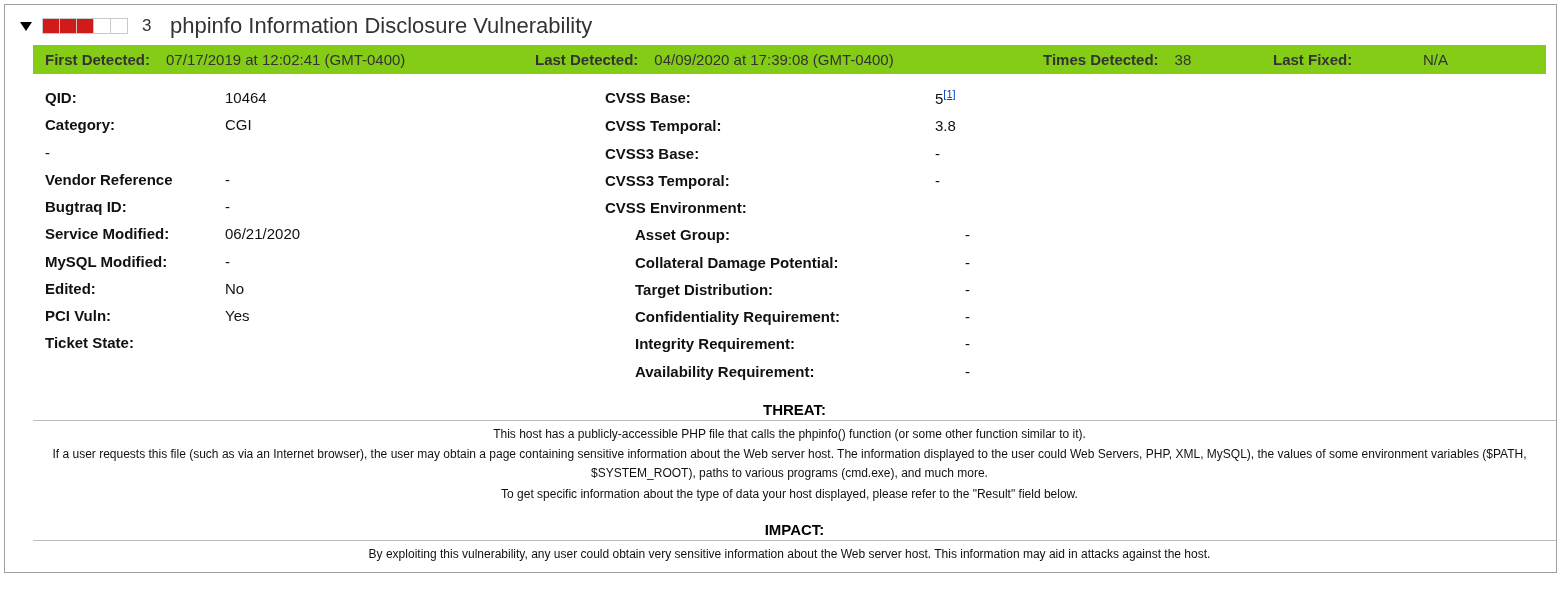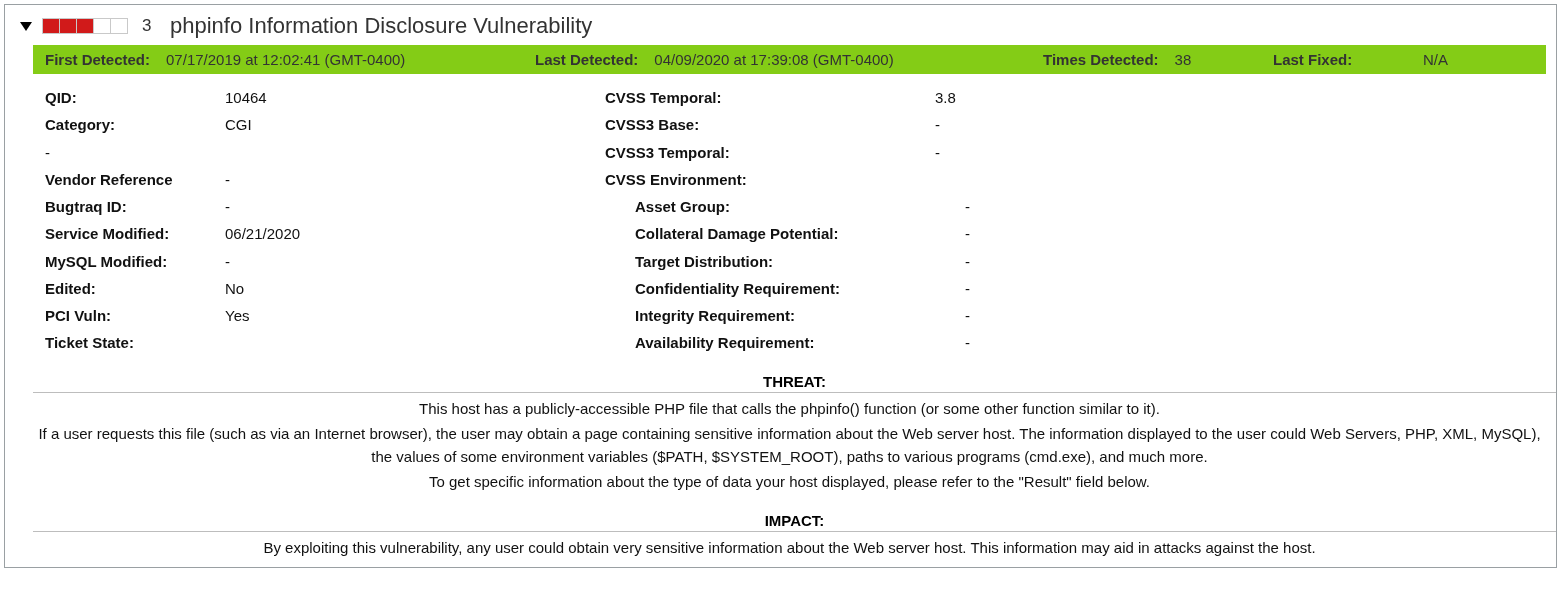--- a/index.html
+++ b/index.html
@@ -109,21 +109,21 @@
     font-weight: bold;
     font-size: 15px;
     padding: 10px 0 2px 0;
   }
   .section-divider {
     border: none;
     border-top: 1px solid #bdbdbd;
     margin: 0 0 4px 0;
   }
   .section-body {
-    font-size: 15px;
+    font-size: 12px;
     line-height: 1.55;
     color: #111;
     padding-bottom: 6px;
     padding-right: 10px;
   }
   .section-body p { margin: 0 0 2px 0; }
 </style>
 </head>
 <body>
 
@@ -201,20 +201,26 @@
           <span class="v">Yes</span>
         </div>
       <div class="kv">
           <span class="k">Ticket State:</span>
           <span class="v"></span>
         </div>
     </div>
 
     <div class="col col-right">
       <div class="kv">
+        <span class="k">CVSS Base:</span>
+        <span class="v">
+          <span>5</span><a href="#" class="sup-link">[1]</a>
+        </span>
+      </div>
+      <div class="kv">
           <span class="k">CVSS Temporal:</span>
           <span class="v">3.8</span>
         </div>
       <div class="kv">
           <span class="k">CVSS3 Base:</span>
           <span class="v">-</span>
         </div>
       <div class="kv">
           <span class="k">CVSS3 Temporal:</span>
           <span class="v">-</span>

